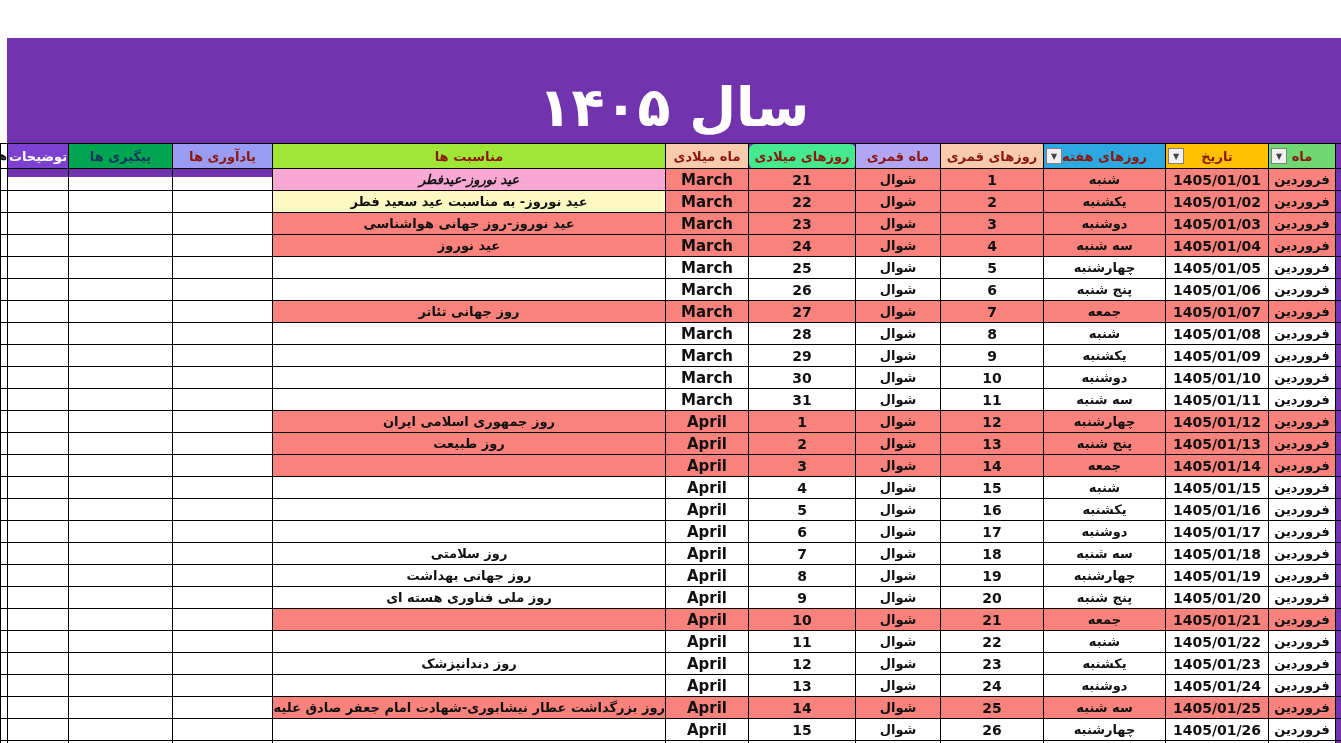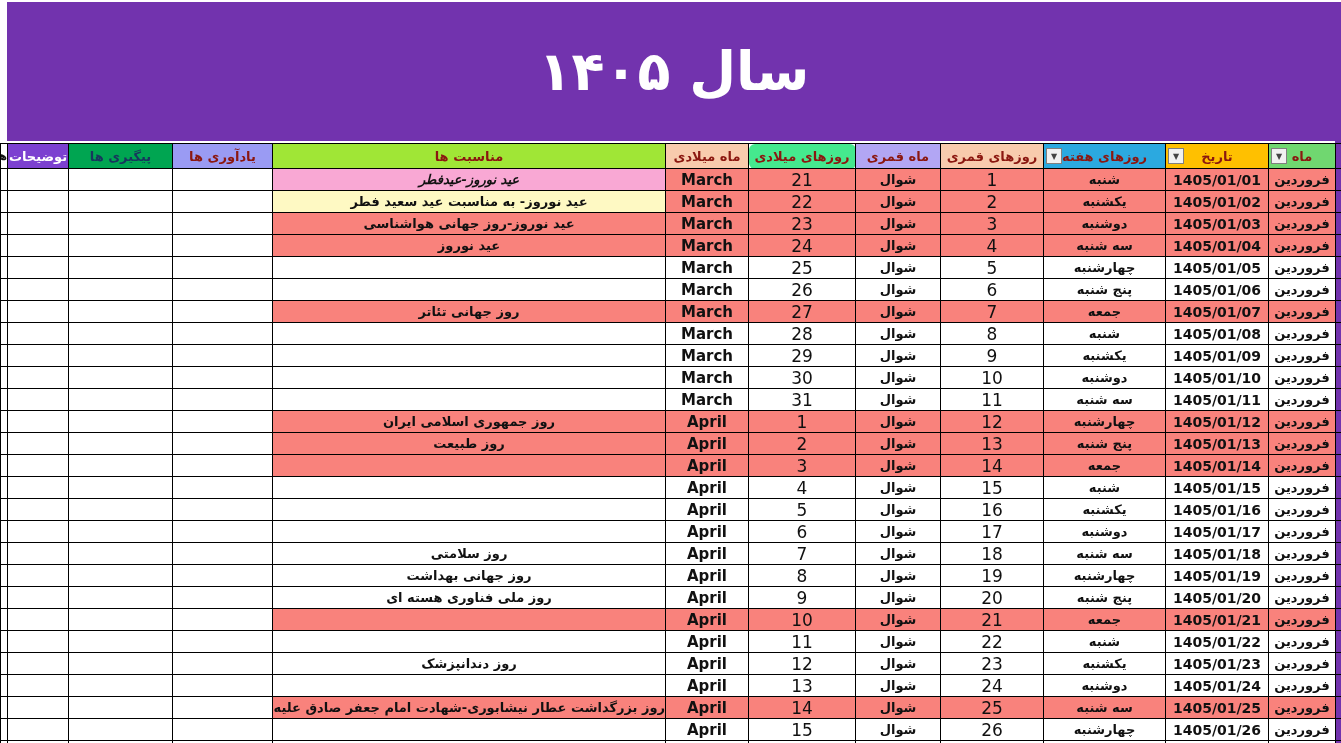--- a/index.html
+++ b/index.html
@@ -18,28 +18,28 @@
   tr.row{height:22px;}
   th.colhead{position:relative;font-size:13px;font-weight:bold;}
   .filter-btn{position:absolute;left:2px;top:4px;width:16px;height:16px;background:#f1f1f1;
             border:1px solid #808080;font-size:8px;line-height:15px;color:#444;text-align:center;
             box-sizing:border-box;cursor:pointer;}
   td.strip, th.strip{border:none;}
   td.sliver, th.sliver{border:none;background:#fff;font-size:12px;font-weight:bold;}
   td.c-text{font-size:13px;font-weight:bold;}
   td.c-date{font-size:14px;font-weight:bold;direction:ltr;unicode-bidi:embed;
             font-family:"Liberation Sans",sans-serif;}
-  td.c-num{font-size:17px;font-weight:normal;direction:ltr;font-family:"Liberation Sans",sans-serif;}
+  td.c-num{font-size:14px;font-weight:bold;direction:ltr;font-family:"Liberation Sans",sans-serif;}
   td.c-latin{font-size:15px;font-weight:bold;direction:ltr;font-family:"Liberation Sans",sans-serif;}
 </style>
 </head>
 <body>
 
 <div class="screen">
-  <div class="banner" id="banner" style="background: rgb(114, 51, 174);">
+  <div class="banner" id="banner" style="background: rgb(114, 51, 174); margin-top: 36px;">
     <div class="banner-title">سال ۱۴۰۵</div>
   </div>
   <div class="bridge" id="bridge" style="background: rgb(114, 51, 174);"></div>
   <table class="cal" id="cal">
     <colgroup id="cols">
         <col style="width: 6px;">
         <col style="width: 67px;">
         <col style="width: 103px;">
         <col style="width: 122px;">
         <col style="width: 103px;">

